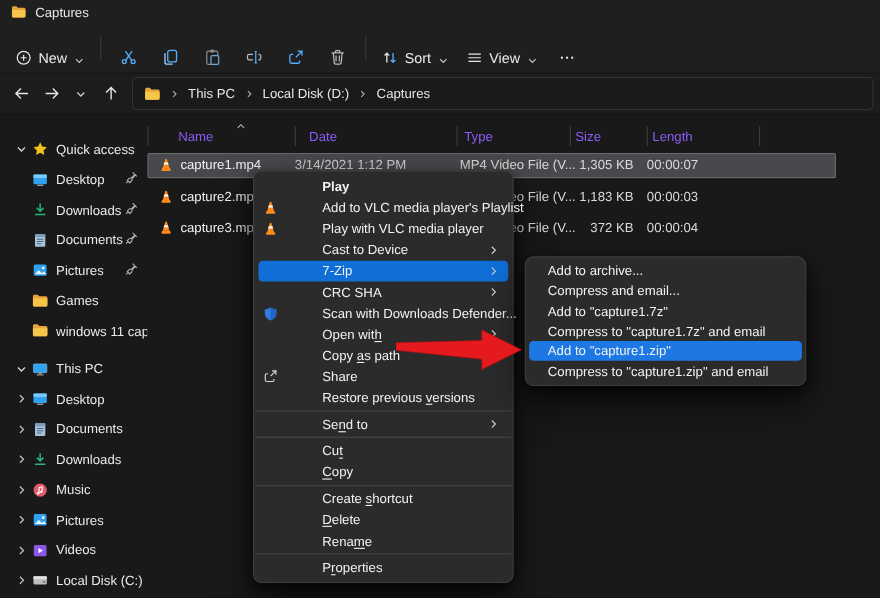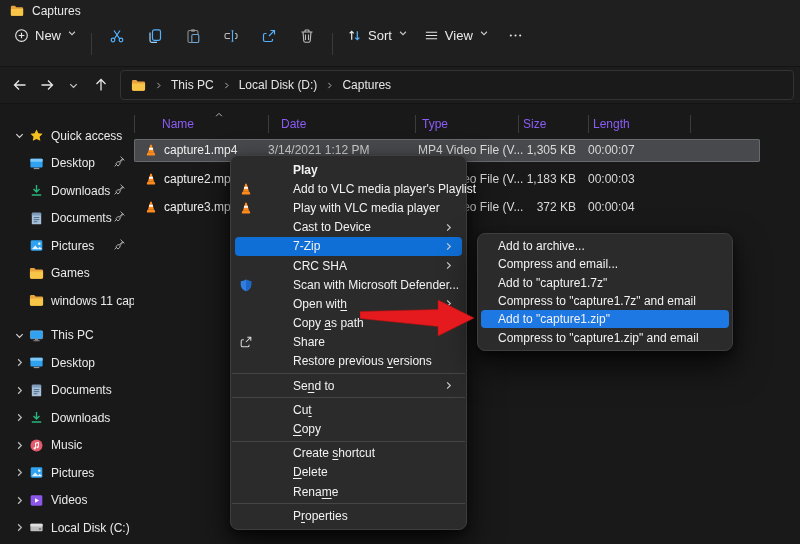--- a/index.html
+++ b/index.html
@@ -6,21 +6,21 @@
   html,body { width:800px; height:544px; }
   body { font-family:"Liberation Sans","DejaVu Sans",sans-serif; background:#191919; color:#e9e9e9; font-size:12px; overflow:hidden; }
   .app { position:relative; width:800px; height:544px; background:#191919; overflow:hidden; }
 
   
   .titlebar { position:absolute; top:0; left:0; right:0; height:22px; background:#1f1f1f; display:flex; align-items:center; padding-left:10px; gap:8px; }
   .titlebar .tab-label { color:#eaeaea; font-size:12px; }
 
   
   .toolbar { position:absolute; top:22px; left:0; right:0; height:45px; background:#1f1f1f; border-bottom:1px solid #141414; display:flex; align-items:center; padding:0 6px; }
-  .tbtn { display:flex; align-items:flex-start; gap:6px; height:32px; padding:0 8px; border-radius:4px; color:#eaeaea; font-size:13px; }
+  .tbtn { display:flex; align-items:flex-end; gap:6px; height:32px; padding:0 8px; border-radius:4px; color:#eaeaea; font-size:13px; }
   .tbtn-icononly { width:38px; justify-content:center; }
   .tsep { width:1px; height:22px; background:#3a3a3a; margin:0 6px; }
   .ic { display:inline-flex; align-items:center; justify-content:center; }
   .ic svg { display:block; }
 
   
   .addressbar { position:absolute; top:67px; left:0; right:0; height:37px; background:#1c1c1c; border-bottom:1px solid #141414; display:flex; align-items:center; padding:0 6px; }
   .navbtn { width:27px; height:28px; display:flex; align-items:center; justify-content:center; border-radius:4px; }
   .addr-field { height:30px; margin-left:6px; flex:1; border:1px solid #333333; border-radius:4px; background:#1a1a1a; display:flex; align-items:center; padding:0 10px; gap:8px; }
   .crumb { color:#e6e6e6; }
@@ -561,21 +561,21 @@
           </svg>
         </span>
       </div>
       <div class="mi">
         <span class="mi-ic">
           <svg viewBox="0 0 16 16" width="14" height="14">
             <path d="M8 1.8c2 1.2 4.2 1.8 6 1.9v4.2c0 3.4-2.4 5.8-6 7.3-3.6-1.5-6-3.9-6-7.3V3.7c1.8-.1 4-.7 6-1.9z" fill="#2f7fe0"></path>
             <path d="M8 1.8c2 1.2 4.2 1.8 6 1.9v4.2c0 3.4-2.4 5.8-6 7.3z" fill="#1e66c8"></path>
           </svg>
         </span>
-        <span class="mi-label">Scan with Microsoft Defender...</span>
+        <span class="mi-label">Scan with Downloads Defender...</span>
       </div>
       <div class="mi">
         <span class="mi-ic"></span>
         <span class="mi-label">Open wit<u>h</u></span>
         <span class="mi-chev">
           <svg viewBox="0 0 12 12" width="11" height="11">
             <path fill="none" stroke="#cfcfcf" stroke-width="1.2" d="M4.5 2.5L8 6l-3.5 3.5"></path>
           </svg>
         </span>
       </div>

